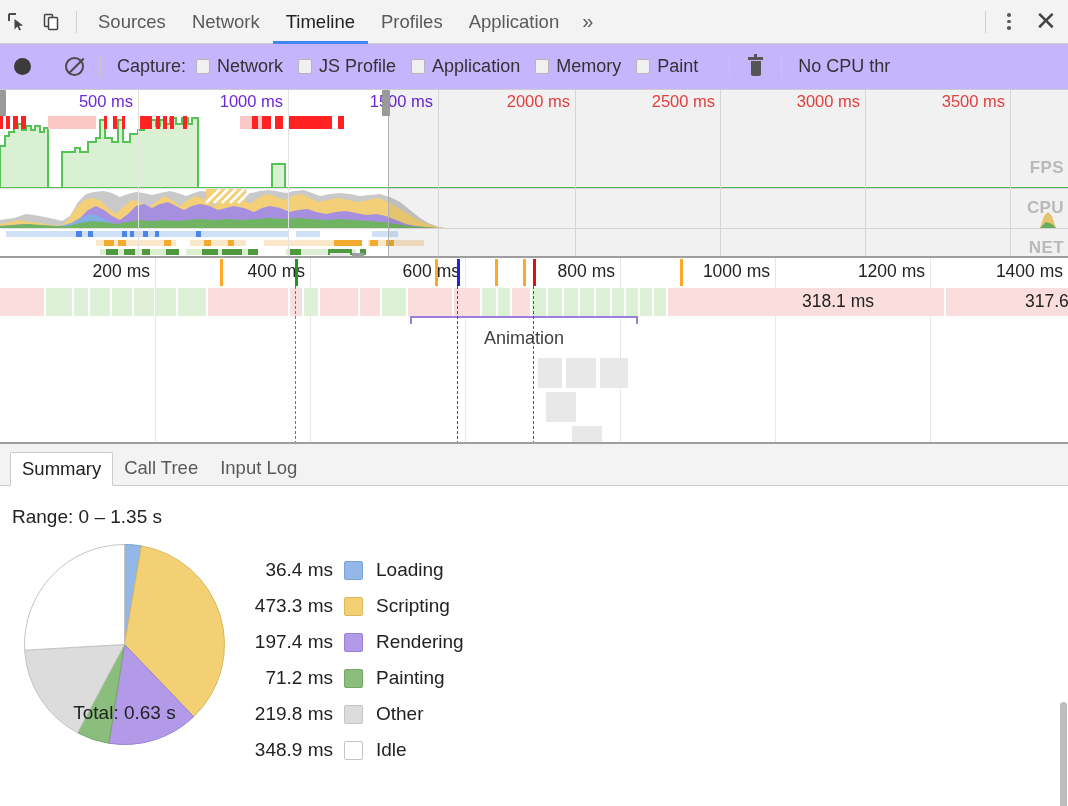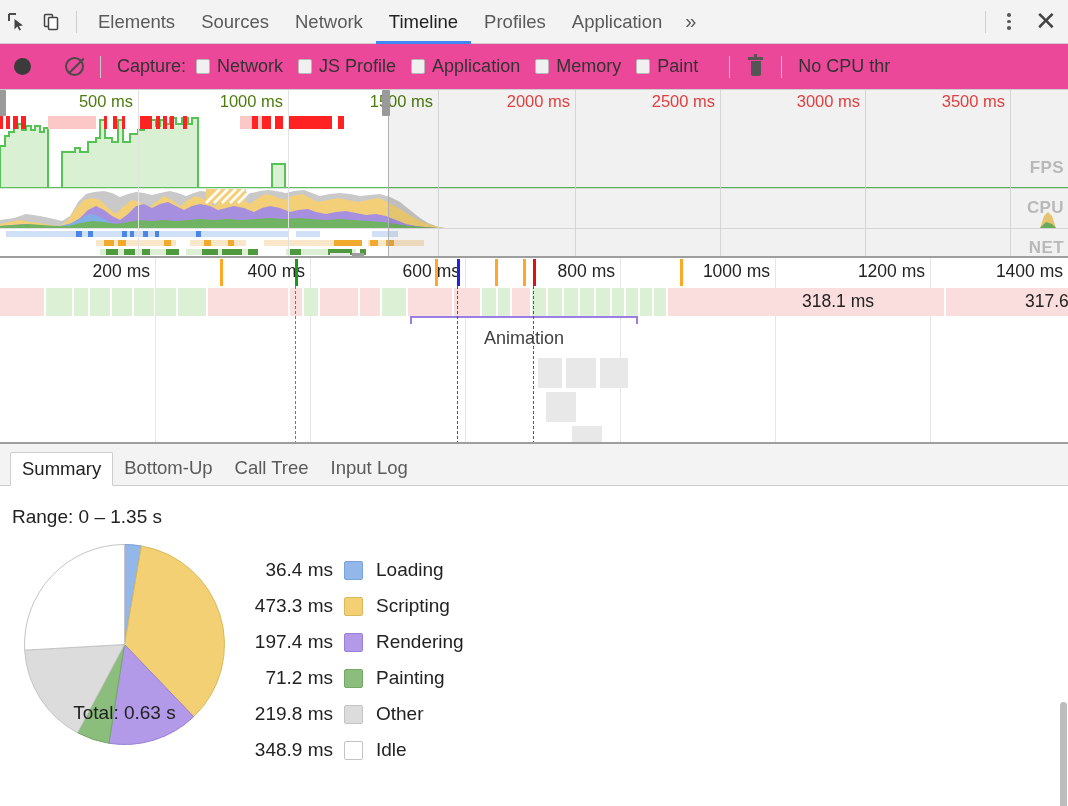--- a/index.html
+++ b/index.html
@@ -44,21 +44,21 @@
   }
   .kebab i { width: 3.5px; height: 3.5px; background: #5a5a5a; border-radius: 50%; display: block; }
   .closebtn {
     width: 44px; height: 44px; display: flex; align-items: center;
     justify-content: center; font-size: 26px; color: #444; font-weight: 300;
   }
 
   
   .captbar {
     position: absolute; top: 44px; left: 0; width: 1068px; height: 46px;
-    background: #ec4899; border-bottom: 1px solid #cdcdcd;
+    background: #c4b5fd; border-bottom: 1px solid #cdcdcd;
     display: flex; align-items: center; padding-left: 14px;
   }
   .rec-dot { width: 17px; height: 17px; border-radius: 50%; background: #3b3b3b; }
   .clear-circ {
     width: 19px; height: 19px; border-radius: 50%;
     border: 2.2px solid #4a4a4a; position: relative; margin-left: 34px;
   }
   .clear-circ::after {
     content: ""; position: absolute; left: -1px; top: 6.3px;
     width: 20.5px; height: 2.2px; background: #4a4a4a;
@@ -95,21 +95,21 @@
   .ov-ruler {
     position: absolute; top: 0; left: 0; width: 1068px; height: 26px;
   }
   .ov-tick {
     position: absolute; top: 0; height: 166px; width: 1px; background: #e2e2e2;
   }
   .ov-tlabel {
     position: absolute; top: 2px; font-size: 16.5px; color: #ef4444;
     transform: translateX(-100%); padding-right: 5px; white-space: nowrap;
   }
-  .ov-tlabel.dark { color: #4d7c0f; }
+  .ov-tlabel.dark { color: #6d28d9; }
   .ov-rowline {
     position: absolute; left: 0; width: 1068px; height: 1px; background: #e2e2e2;
   }
   .ov-rlabel {
     position: absolute; right: 4px; font-size: 17px; font-weight: bold;
     color: #b9b9b9; letter-spacing: 0.4px;
   }
   .ov-dim {
     position: absolute; top: 0; height: 166px; background: rgba(0,0,0,0.055);
   }
@@ -217,23 +217,20 @@
       </svg>
     </div>
     <div class="tb-icon">
       <svg width="20" height="20" viewBox="0 0 20 20">
         <rect x="3.5" y="2.5" width="8" height="12" rx="1" fill="none" stroke="#444" stroke-width="1.5"></rect>
         <rect x="7.5" y="5.5" width="9" height="12" rx="1" fill="#fff" stroke="#444" stroke-width="1.5"></rect>
       </svg>
     </div>
     <div class="tb-sep"></div>
     <div class="tabs">
-      <div class="tab">
-        <span>Elements</span>
-      </div>
       <div class="tab">
         <span>Sources</span>
       </div>
       <div class="tab">
         <span>Network</span>
       </div>
       <div class="tab active">
         <span>Timeline</span>
       </div>
       <div class="tab">
@@ -546,23 +543,20 @@
     </div>
 
   </div>
 
   <div class="drawer">
     <div class="dtabs">
       <div class="dtab active">
         <span>Summary</span>
       </div>
       <div class="dtab">
-        <span>Bottom-Up</span>
-      </div>
-      <div class="dtab">
         <span>Call Tree</span>
       </div>
       <div class="dtab">
         <span>Input Log</span>
       </div>
     </div>
 
     <div class="range-txt">Range: 0 – 1.35 s</div>
 
     <div class="pie-wrap">

